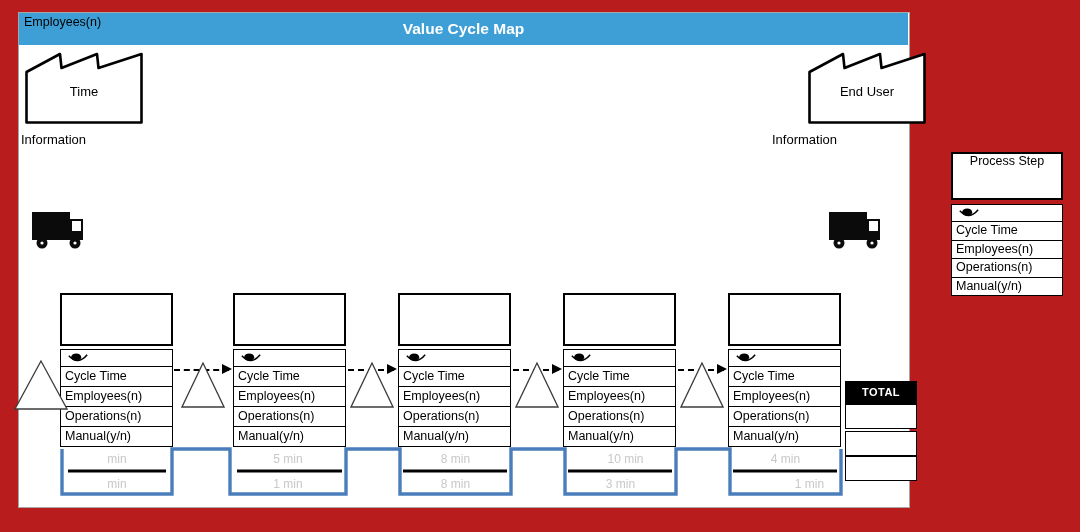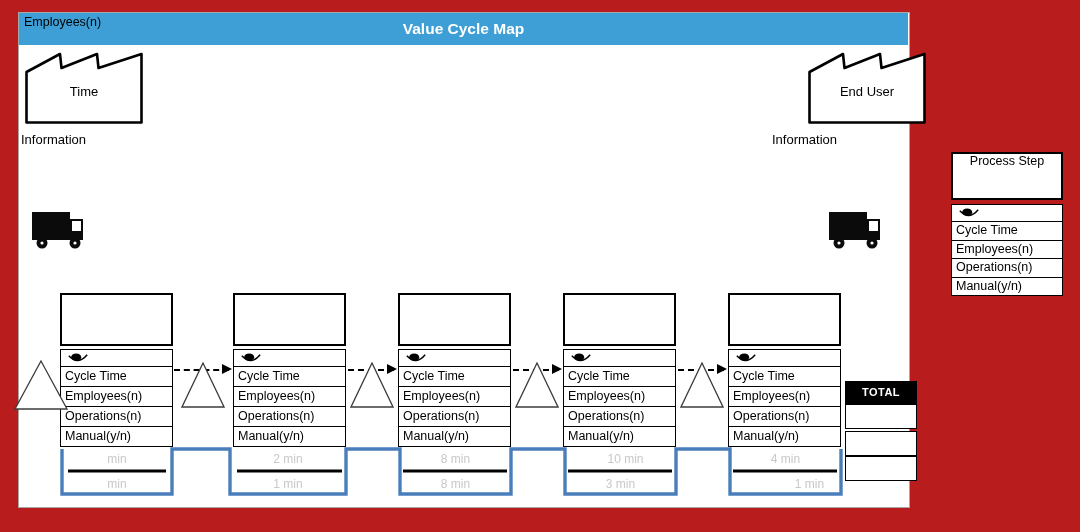--- a/index.html
+++ b/index.html
@@ -217,21 +217,21 @@
     <polyline points="7,9 7,54 117,54 117,9 175,9 175,54 291,54 291,9 345,9 345,54 456,54 456,9 510,9 510,54 621,54 621,9 675,9 675,54 786,54 786,9" fill="none" stroke="#4a7ebb" stroke-width="3.4"></polyline>
     <line x1="13" y1="31" x2="111" y2="31" stroke="#000" stroke-width="3"></line>
     <line x1="182" y1="31" x2="287" y2="31" stroke="#000" stroke-width="3"></line>
     <line x1="348" y1="31" x2="452" y2="31" stroke="#000" stroke-width="3"></line>
     <line x1="513" y1="31" x2="617" y2="31" stroke="#000" stroke-width="3"></line>
     <line x1="678" y1="31" x2="782" y2="31" stroke="#000" stroke-width="3"></line>
   </svg>
 
   <div class="abs tl-label" style="left:62px;top:452px;width:110px;">min</div>
   <div class="abs tl-label" style="left:62px;top:477px;width:110px;">min</div>
-  <div class="abs tl-label" style="left:230px;top:452px;width:116px;">2 min</div>
+  <div class="abs tl-label" style="left:230px;top:452px;width:116px;">5 min</div>
   <div class="abs tl-label" style="left:230px;top:477px;width:116px;">1 min</div>
   <div class="abs tl-label" style="left:400px;top:452px;width:111px;">8 min</div>
   <div class="abs tl-label" style="left:400px;top:477px;width:111px;">8 min</div>
   <div class="abs tl-label" style="left:565px;top:452px;width:121px;">10 min</div>
   <div class="abs tl-label" style="left:565px;top:477px;width:111px;">3 min</div>
   <div class="abs tl-label" style="left:730px;top:452px;width:111px;text-align:center;">4 min</div>
   <div class="abs tl-label" style="left:730px;top:477px;width:111px;padding-left:24px;">1 min</div>
 
   <div class="abs" id="legend-box">
     <span>Process Step</span>

